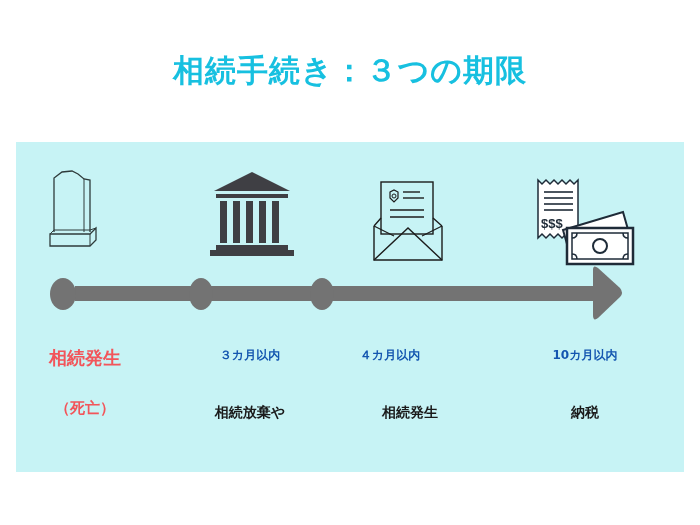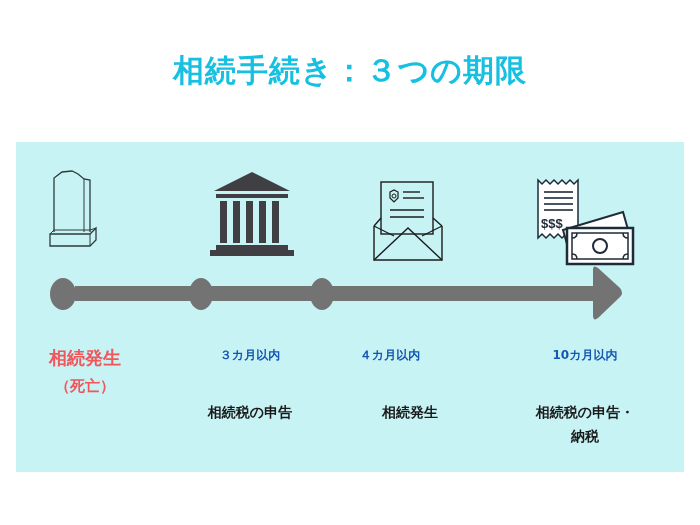--- a/index.html
+++ b/index.html
@@ -75,29 +75,28 @@
 <svg class="timeline" width="700" height="525" style="position:absolute;left:0;top:0;pointer-events:none">
   <rect x="75" y="286" width="520" height="15" fill="#737373"></rect>
   <path d="M593 270 Q593 264 598 268 L620 288 Q624 293 620 297 L598 318 Q593 322 593 315 Z" fill="#737373"></path>
   <ellipse cx="63" cy="294" rx="13" ry="16" fill="#737373"></ellipse>
   <ellipse cx="201" cy="294" rx="12" ry="16" fill="#737373"></ellipse>
   <ellipse cx="322" cy="294" rx="12" ry="16" fill="#737373"></ellipse>
 </svg>
 <div style="position:absolute;left:63px;top:278px;width:1px;height:1px"></div>
 
 <div class="label event-main" style="left:20px;top:346px;width:130px">相続発生</div>
-<div class="label event-sub" style="left:20px;top:377px;width:130px">（死亡）</div>
+<div class="label event-sub" style="left:20px;top:399px;width:130px">（死亡）</div>
 
 <div class="label period" style="left:185px;top:347px;width:130px">３カ月以内</div>
 <div class="label desc" style="left:180px;top:400px;width:140px">
-  <div>相続税の申告</div>
+  <div>相続放棄や</div>
 </div>
 
 <div class="label period" style="left:325px;top:347px;width:130px">４カ月以内</div>
 <div class="label desc" style="left:340px;top:400px;width:140px">
   <div>相続発生</div>
 </div>
 
 <div class="label period" style="left:520px;top:347px;width:130px">10カ月以内</div>
 <div class="label desc" style="left:505px;top:400px;width:160px">
-  <div>相続税の申告・</div>
   <div>納税</div>
 </div>
 
 </body></html>

